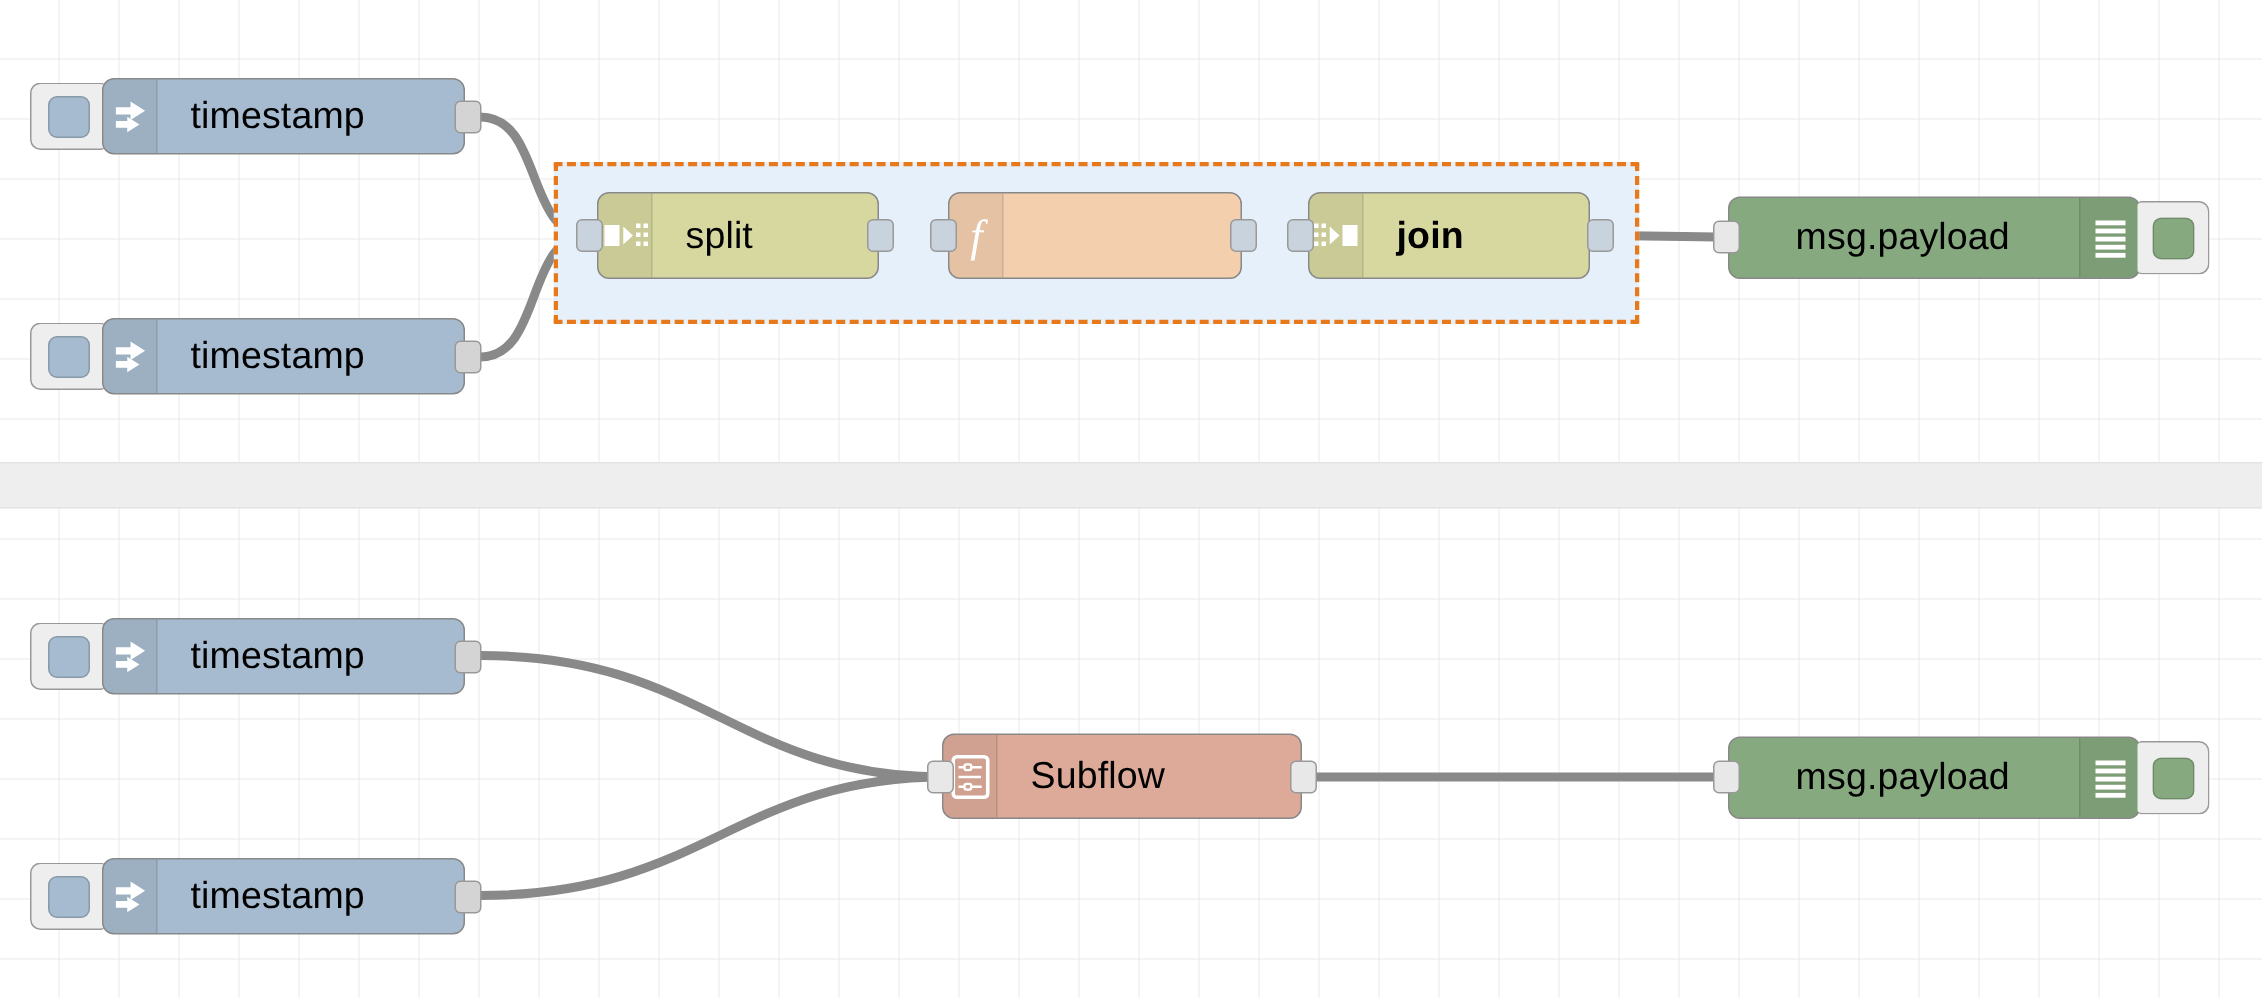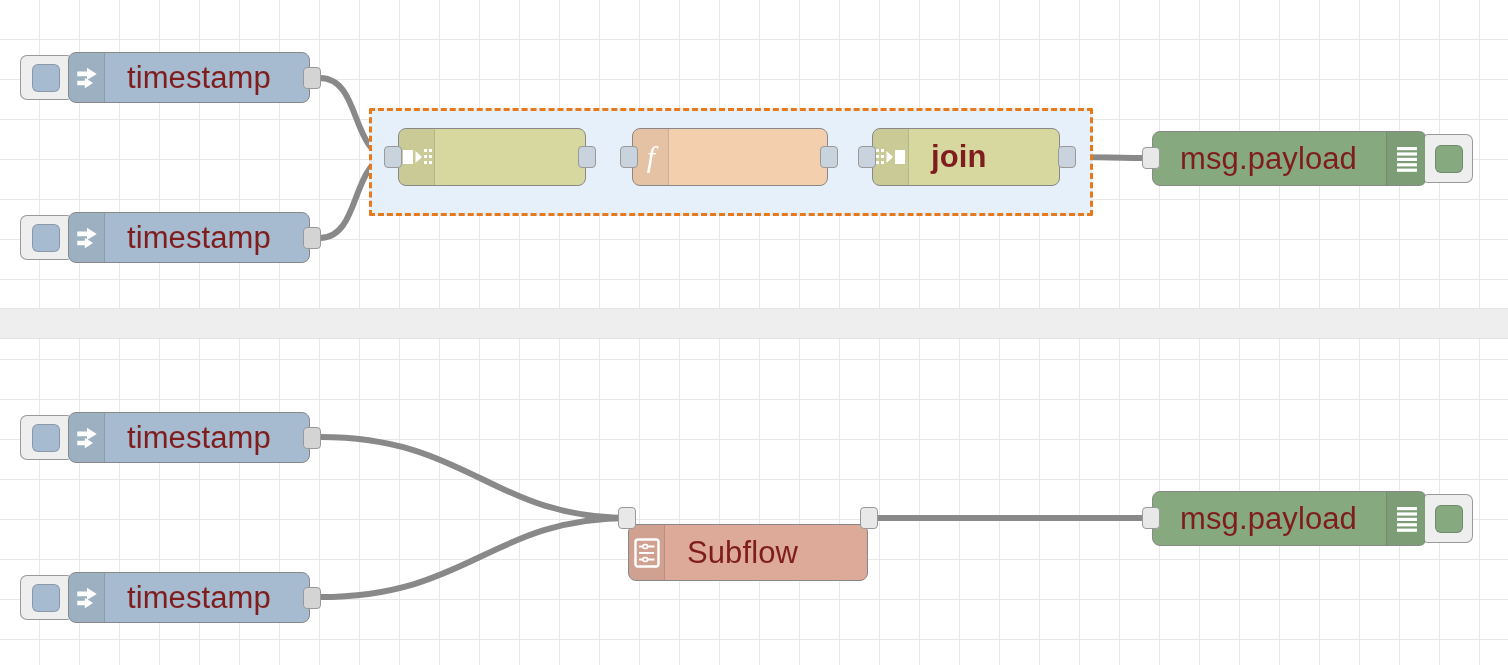--- a/index.html
+++ b/index.html
@@ -63,22 +63,22 @@
     display: flex;
     align-items: center;
     justify-content: center;
     border-right: 1px solid rgba(0,0,0,0.10);
     box-sizing: border-box;
   }
   .node-label {
     flex: 1 1 auto;
     display: flex;
     align-items: center;
-    color: #7f1d1d;
-    font-size: 31px;
+    color: #000000;
+    font-size: 25px;
     letter-spacing: 0.1px;
     white-space: nowrap;
   }
   .node-label.pad-left { padding-left: 22px; }
   .node-label.right-icon { justify-content: center; padding-right: 2px; }
 
   
   .node-inject { background: #a6bbcf; }
   .node-inject .node-icon-panel { background: rgba(0,0,0,0.06); }
   
@@ -214,20 +214,21 @@
         <g fill="#ffffff">
           <rect x="22" y="3" width="3" height="3"></rect>
           <rect x="27" y="3" width="3" height="3"></rect>
           <rect x="22" y="9" width="3" height="3"></rect>
           <rect x="27" y="9" width="3" height="3"></rect>
           <rect x="22" y="15" width="3" height="3"></rect>
           <rect x="27" y="15" width="3" height="3"></rect>
         </g>
       </svg>
     </span>
+    <span class="node-label pad-left">split</span>
   </div>
   <div class="port blueish" style="left:384px; top:146px;"></div>
   <div class="port blueish" style="left:578px; top:146px;"></div>
 
   <div class="node node-function" style="left:632px; top:128px; width:196px; height:58px;">
     <span class="node-icon-panel">
       <svg class="glyph" width="24" height="34" viewBox="0 0 24 34">
         <text x="12" y="27" font-family="'Liberation Serif', serif" font-size="30" font-style="italic" fill="#ffffff" text-anchor="middle">f</text>
       </svg>
     </span>
@@ -296,21 +297,21 @@
     <span class="node-icon-panel">
       <svg class="glyph" width="26" height="26" viewBox="0 0 24 24">
         <path d="M3 6 h9 V2.5 L21 8.2 L12 13.9 V10.4 H3 Z" fill="#ffffff"></path>
         <path d="M3 14.5 h7 V11.8 L17.5 16.6 L10 21.4 V18.6 H3 Z" fill="#ffffff"></path>
       </svg>
     </span>
     <span class="node-label pad-left">timestamp</span>
   </div>
   <div class="port" style="left:303px; top:587px;"></div>
 
-  <div class="node node-subflow" style="left:628px; top:489px; width:240px; height:57px;margin-top:35px;">
+  <div class="node node-subflow" style="left:628px; top:489px; width:240px; height:57px;">
     <span class="node-icon-panel">
       <svg class="glyph" width="26" height="30" viewBox="0 0 26 30">
         <rect x="1.5" y="1.5" width="23" height="27" rx="2.5" ry="2.5" fill="none" stroke="#ffffff" stroke-width="2.4"></rect>
         <g fill="none" stroke="#ffffff" stroke-width="1.8">
           <path d="M5 8.5 h4"></path>
           <path d="M13.5 8.5 h7"></path>
           <path d="M5 15 h15"></path>
           <path d="M5 21.5 h4"></path>
           <path d="M13.5 21.5 h7"></path>
         </g>

